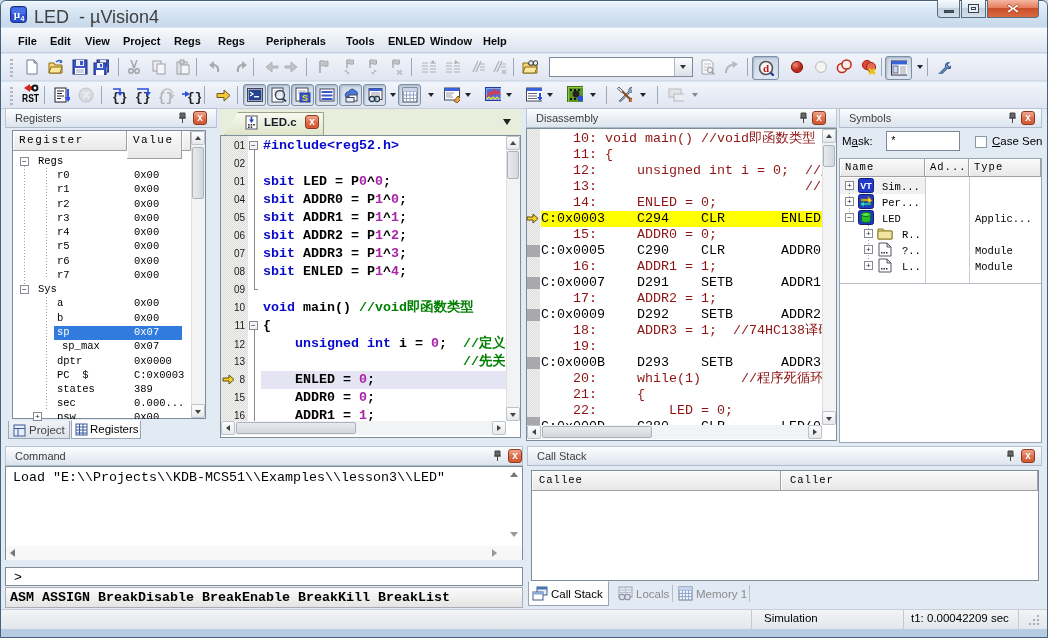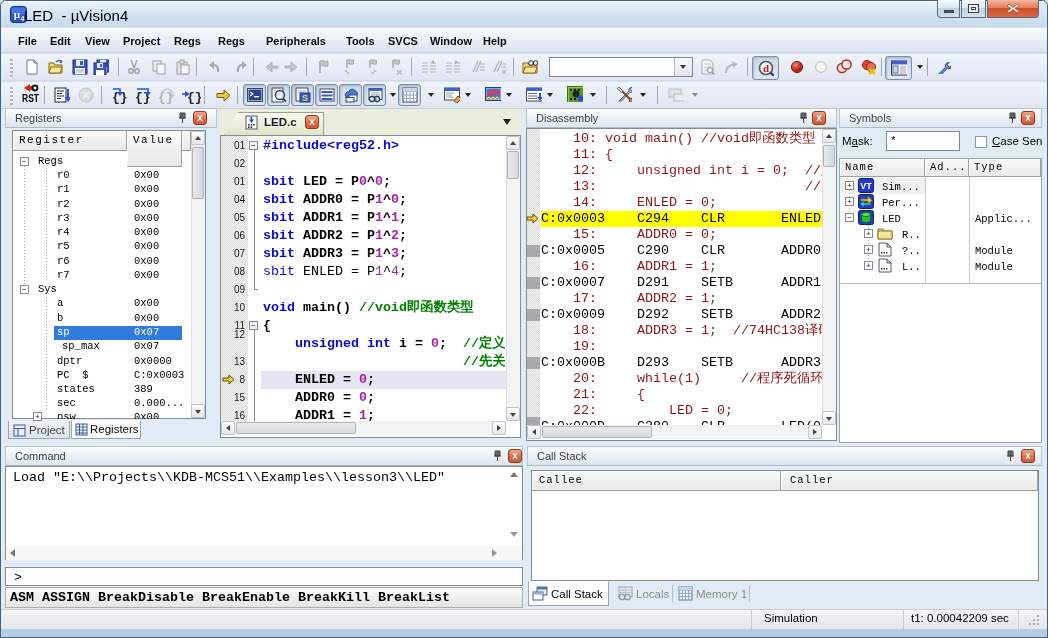--- a/index.html
+++ b/index.html
@@ -57,21 +57,21 @@
 </style></head><body>
 <div id="frame"></div>
 <div id="inhl"></div>
 
 <svg class="abs" style="left:10px;top:6px" width="17" height="17">
     <rect x="0.5" y="0.5" width="16" height="16" rx="3" fill="#2A4FD0" stroke="#1A2F80"></rect>
     <rect x="1.5" y="1.5" width="14" height="7" rx="2" fill="#4A70E8"></rect>
     <text x="7" y="12" font-size="11" font-weight="bold" fill="#fff" font-family="Liberation Serif" text-anchor="middle">µ</text>
     <text x="12.5" y="15" font-size="7" font-weight="bold" fill="#fff" text-anchor="middle">4</text>
   </svg>
-<div class="abs" style="left:24px;top:7px;font-size:15px;color:#000000">LED&nbsp; - µVision4</div>
+<div class="abs" style="left:34px;top:7px;font-size:18px;color:#404040">LED&nbsp; - µVision4</div>
 <div class="wbtn" style="left:937px;width:23px;border-radius:0 0 0 4px">
     <div class="abs" style="left:6px;top:10px;width:10px;height:3px;background:#4E5A66;border:1px solid #39434D"></div>
   </div>
 <div class="wbtn" style="left:961px;width:25px">
     <div class="abs" style="left:6px;top:4px;width:11px;height:9px;border:1px solid #39434D;background:#E8EEF4">
       <div class="abs" style="left:2px;top:2px;width:5px;height:3px;border:1px solid #39434D"></div>
     </div>
   </div>
 <div class="wbtn close" style="left:987px;width:52px;border-radius:0 0 4px 0"><svg width="52" height="17">
       <path d="M21 4l4 3.5L29 4l2 2-4 2.5L31 11l-2 2-4-3.5L21 13l-2-2 4-2.5L19 6z" fill="#fff" stroke="#B5412A" stroke-width=".8"></path>
@@ -79,21 +79,21 @@
 
 <div id="menubar"></div>
 <div class="mi" style="left:18px">File</div>
 <div class="mi" style="left:50px">Edit</div>
 <div class="mi" style="left:85px">View</div>
 <div class="mi" style="left:123px">Project</div>
 <div class="mi" style="left:174px">Regs</div>
 <div class="mi" style="left:218px">Regs</div>
 <div class="mi" style="left:266px">Peripherals</div>
 <div class="mi" style="left:346px">Tools</div>
-<div class="mi" style="left:388px">SVCS</div>
+<div class="mi" style="left:388px">ENLED</div>
 <div class="mi" style="left:430px">Window</div>
 <div class="mi" style="left:483px">Help</div>
 
 <div class="tbar" style="top:54px;border-bottom:1px solid #D4DAE6"></div>
 <div class="tbar" style="top:82px;border-bottom:1px solid #C7CEDC"></div>
 <div id="tb1">
 <div class="grip" style="left:10px;top:59px;bottom:auto;height:18px"></div>
 
 <svg class="ic" style="left:24px;top:59px" width="16" height="16">
       <path d="M3 1h7l3 3v11H3z" fill="#fff" stroke="#6E7F92"></path>
@@ -421,21 +421,21 @@
 <div class="abs" style="left:1px;top:109px;right:1px;height:337px;background:#E2EAF4"></div>
 <div id="panels">
 
 <div class="ptitle" style="left:5px;top:108px;width:212px">Registers</div>
 <svg class="pin" style="left:178px;top:112px" width="9" height="12">
       <path d="M2 1h5v5H2zM1 6h7M4.5 6v5" stroke="#444" fill="#666"></path>
     </svg>
 <div class="pclose" style="left:193px;top:111px">x</div>
 <div class="whitebox" style="left:12px;top:130px;width:194px;height:289px"></div>
 <div class="hdr3d" style="left:13px;top:131px;width:114px;height:20px;font-size:11px;letter-spacing:1.5px;line-height:19px;padding-left:6px">Register</div>
-<div class="hdr3d" style="left:127px;top:131px;width:55px;height:36px;font-size:11px;letter-spacing:1.5px;line-height:19px;padding-left:6px">Value</div>
+<div class="hdr3d" style="left:127px;top:131px;width:55px;height:28px;font-size:11px;letter-spacing:1.5px;line-height:19px;padding-left:6px">Value</div>
 <div class="hdr3d" style="left:182px;top:131px;width:9px;height:20px"></div>
 <div id="regrows">
 
 <div class="dotv" style="left:24px;top:166px;height:124px"></div>
 <div class="dotv" style="left:46px;top:168px;height:110px"></div>
 <div class="dotv" style="left:46px;top:297px;height:112px"></div>
 <div class="pm" style="left:20px;top:157px">−</div>
 <div class="pm" style="left:20px;top:285px">−</div>
 <div class="pm" style="left:33px;top:412px">+</div>
 <div class="mono10 abs" style="left:38px;top:155px">Regs</div>
@@ -522,21 +522,21 @@
       <div class="ln" style="top:155px">02</div>
 <div class="ln" style="top:173px">01</div>
       <div class="ln" style="top:191px">04</div>
 <div class="ln" style="top:209px">05</div>
       <div class="ln" style="top:227px">06</div>
 <div class="ln" style="top:245px">07</div>
       <div class="ln" style="top:263px">08</div>
 <div class="ln" style="top:281px">09</div>
       <div class="ln" style="top:299px">10</div>
 <div class="ln" style="top:317px">11</div>
-      <div class="ln" style="top:326px">12</div>
+      <div class="ln" style="top:336px">12</div>
 <div class="ln" style="top:353px">13</div>
       <div class="ln" style="top:371px">8</div>
 <div class="ln" style="top:389px">15</div>
       <div class="ln" style="top:407px;height:14px;overflow:hidden">16</div>
 
 <div class="abs" style="left:254px;top:150px;width:1px;height:139px;background:#8A8A8A"></div>
 <div class="abs" style="left:254px;top:289px;width:4px;height:1px;background:#8A8A8A"></div>
 <div class="abs" style="left:254px;top:330px;width:1px;height:91px;background:#8A8A8A"></div>
 <div class="pm" style="left:249px;top:141px;background:#F4F4F4">−</div>
 <div class="pm" style="left:249px;top:321px;background:#F4F4F4">−</div>
@@ -545,21 +545,21 @@
 <svg class="yarrow" style="left:222px;top:374px">
         <path d="M1 4h6V1l5 4.5L7 10V7H1z" fill="#F7D02A" stroke="#5A4A10"></path>
       </svg>
 
 <pre class="cl" style="top:137px;font-weight:700"><span class="pp">#include&lt;reg52.h&gt;</span></pre>
 <pre class="cl" style="top:173px;font-weight:700"><span class="k">sbit</span> LED = P<span class="n">0</span>^<span class="n">0</span>;</pre>
 <pre class="cl" style="top:191px;font-weight:700"><span class="k">sbit</span> ADDR0 = P<span class="n">1</span>^<span class="n">0</span>;</pre>
 <pre class="cl" style="top:209px;font-weight:700"><span class="k">sbit</span> ADDR1 = P<span class="n">1</span>^<span class="n">1</span>;</pre>
 <pre class="cl" style="top:227px;font-weight:700"><span class="k">sbit</span> ADDR2 = P<span class="n">1</span>^<span class="n">2</span>;</pre>
 <pre class="cl" style="top:245px;font-weight:700"><span class="k">sbit</span> ADDR3 = P<span class="n">1</span>^<span class="n">3</span>;</pre>
-<pre class="cl" style="top:263px;font-weight:400"><span class="k">sbit</span> ENLED = P<span class="n">1</span>^<span class="n">4</span>;</pre>
+<pre class="cl" style="top:263px;font-weight:700"><span class="k">sbit</span> ENLED = P<span class="n">1</span>^<span class="n">4</span>;</pre>
 <pre class="cl" style="top:299px;font-weight:700"><span class="k">void</span> main() <span class="c">//void即函数类型</span></pre>
 <pre class="cl" style="top:317px;font-weight:700">{</pre>
 <pre class="cl" style="top:335px;font-weight:700">    <span class="k">unsigned</span> <span class="k">int</span> i = <span class="n">0</span>;  <span class="c">//定义循环变量</span></pre>
 <pre class="cl" style="top:353px;font-weight:700">                         <span class="c">//先关闭所有</span></pre>
 <pre class="cl" style="top:371px;font-weight:700">    ENLED = <span class="n">0</span>;</pre>
 <pre class="cl" style="top:389px;font-weight:700">    ADDR0 = <span class="n">0</span>;</pre>
 <pre class="cl" style="top:407px;font-weight:700;height:14px;overflow:hidden">    ADDR1 = <span class="n">1</span>;</pre>
 </div>
 
 <div class="sbv" style="left:506px;top:136px;height:285px"></div>

